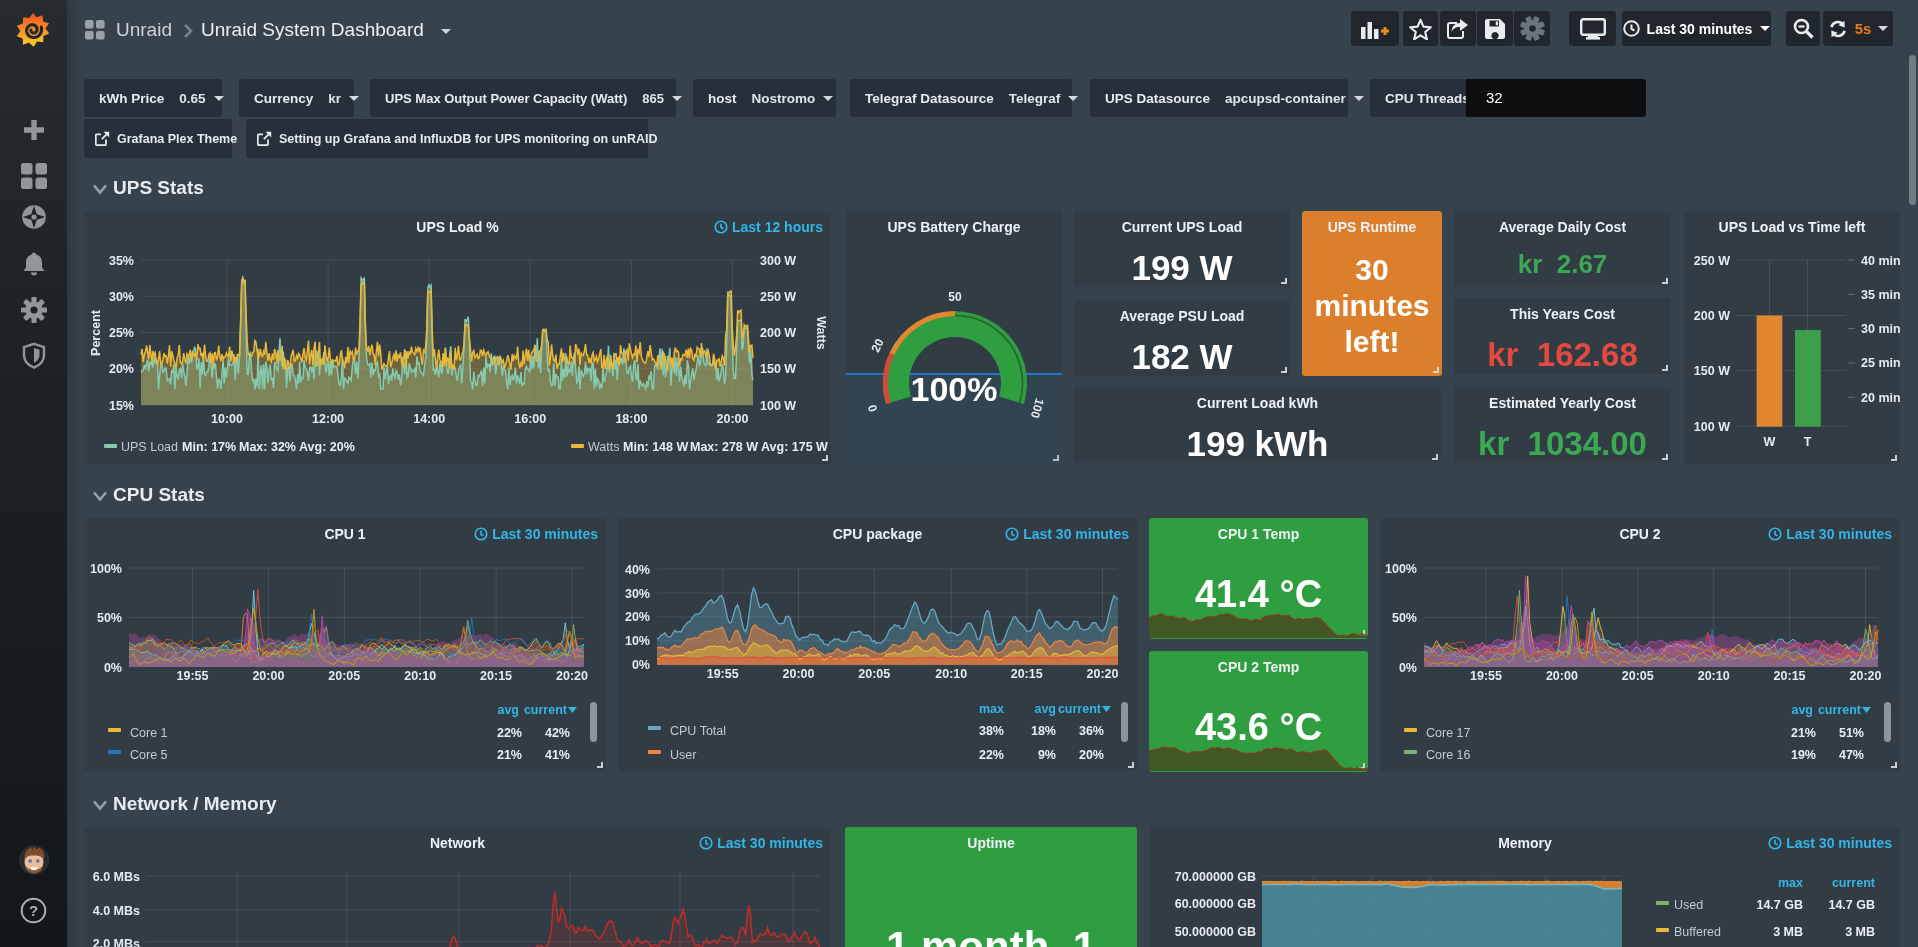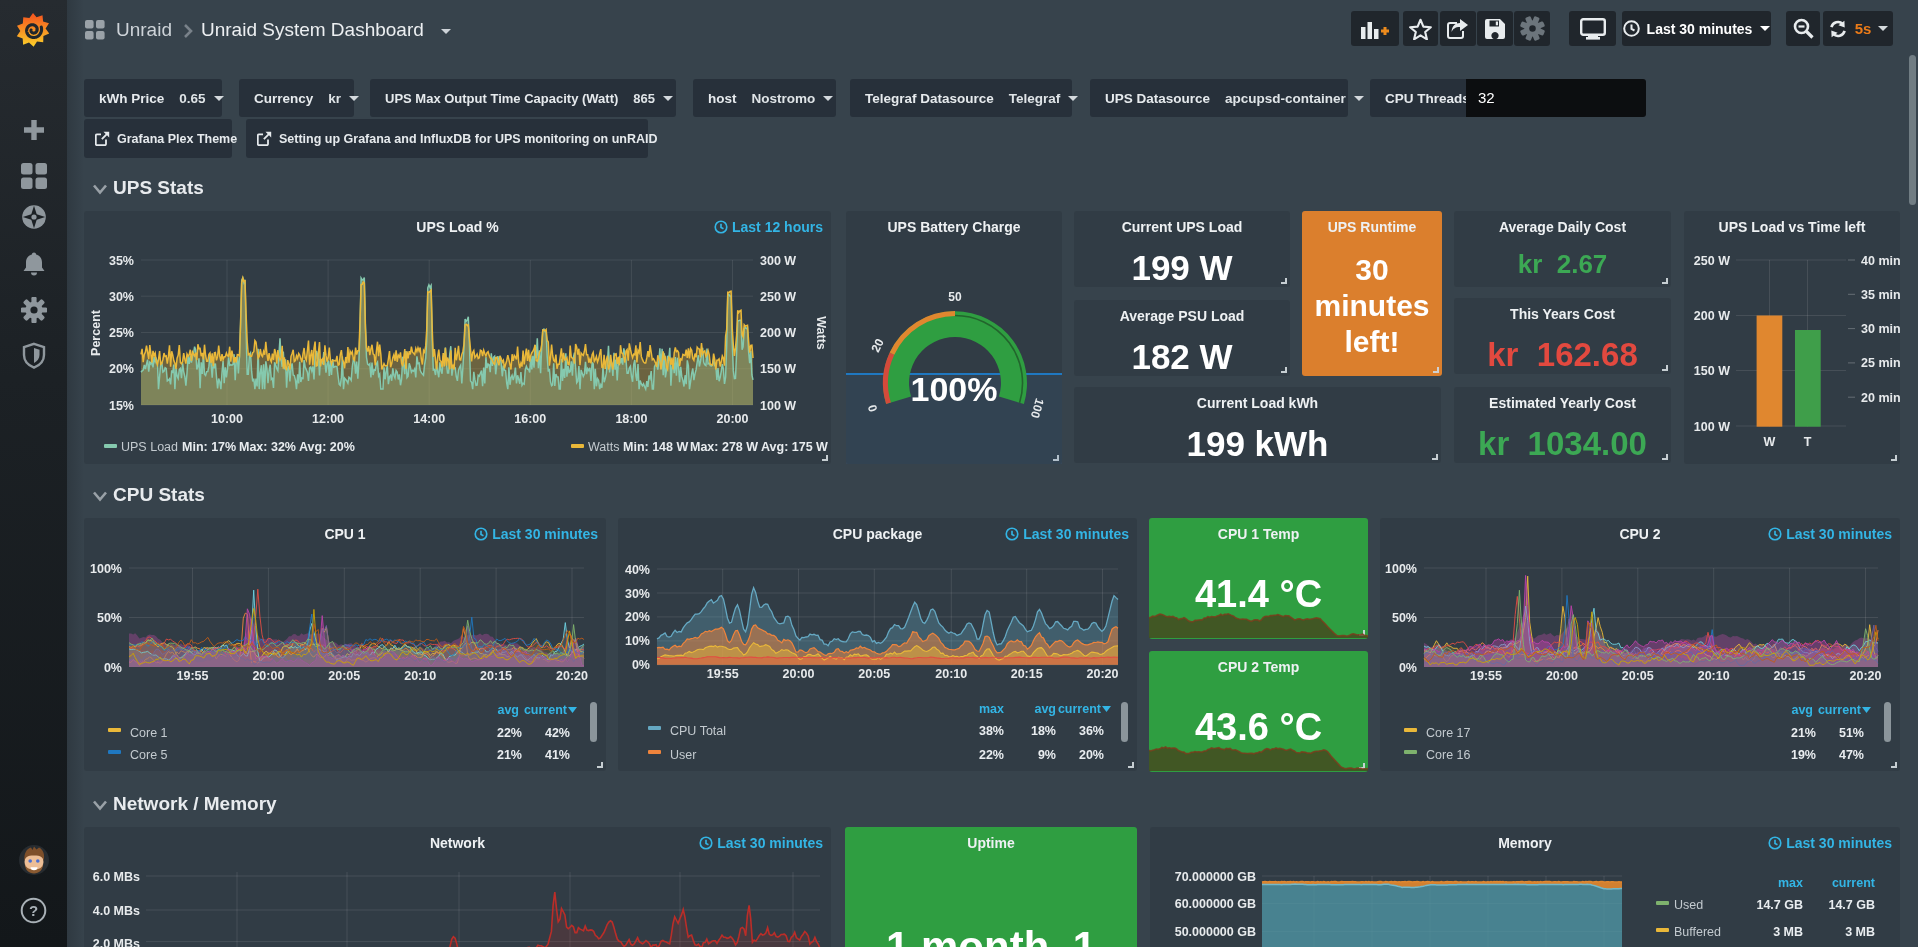--- a/index.html
+++ b/index.html
@@ -187,21 +187,21 @@
     <span class="lbl">kWh Price</span>
     <span class="val">0.65</span>
     <span class="caret"></span>
   </div>
 <div class="pill" style="left:239px;width:115px;">
     <span class="lbl">Currency</span>
     <span class="val">kr</span>
     <span class="caret"></span>
   </div>
 <div class="pill" style="left:370px;width:306px;font-size:13px;">
-    <span class="lbl">UPS Max Output Time Capacity (Watt)</span>
+    <span class="lbl">UPS Max Output Power Capacity (Watt)</span>
     <span class="val">865</span>
     <span class="caret"></span>
   </div>
 <div class="pill" style="left:693px;width:143px;">
     <span class="lbl">host</span>
     <span class="val">Nostromo</span>
     <span class="caret"></span>
   </div>
 <div class="pill" style="left:850px;width:222px;">
     <span class="lbl">Telegraf Datasource</span>
@@ -209,21 +209,21 @@
     <span class="caret"></span>
   </div>
 <div class="pill" style="left:1090px;width:258px;">
     <span class="lbl">UPS Datasource</span>
     <span class="val">apcupsd-container</span>
     <span class="caret"></span>
   </div>
 <div class="pill" style="left:1370px;width:96px;border-radius:3px 0 0 3px;">
     <span class="lbl">CPU Threads</span>
   </div>
-<div class="abs" style="left:1466px;top:79px;width:180px;height:38px;background:#0c0e10;border-radius:0 3px 3px 0;color:#fff;font-size:15px;line-height:38px;padding-left:12px;">32</div>
+<div class="abs" style="left:1466px;top:79px;width:180px;height:38px;background:#0c0e10;border-radius:0 3px 3px 0;color:#fff;font-size:15px;line-height:38px;padding-left:20px;">32</div>
 <div class="linkpill" style="left:84px;width:148px;">
     <svg width="15" height="15" viewBox="0 0 15 15" style="position:static;margin:0 7px 0 11px">
 <path fill="none" stroke="#e6eaed" stroke-width="1.8" d="M11,8.5 V13 a1.2,1.2 0 0 1 -1.2,1.2 H2 A1.2,1.2 0 0 1 0.8,13 V4.5 A1.2,1.2 0 0 1 2,3.3 H6"></path>
 <path fill="#e6eaed" d="M8.5,0.8 H14.2 V6.5 L12,4.3 L7.5,8.8 L6.2,7.5 L10.7,3 Z"></path>
     </svg>
     <span>Grafana Plex Theme</span>
   </div>
 <div class="linkpill" style="left:246px;width:402px;">
     <svg width="15" height="15" viewBox="0 0 15 15" style="position:static;margin:0 7px 0 11px">
 <path fill="none" stroke="#e6eaed" stroke-width="1.8" d="M11,8.5 V13 a1.2,1.2 0 0 1 -1.2,1.2 H2 A1.2,1.2 0 0 1 0.8,13 V4.5 A1.2,1.2 0 0 1 2,3.3 H6"></path>

